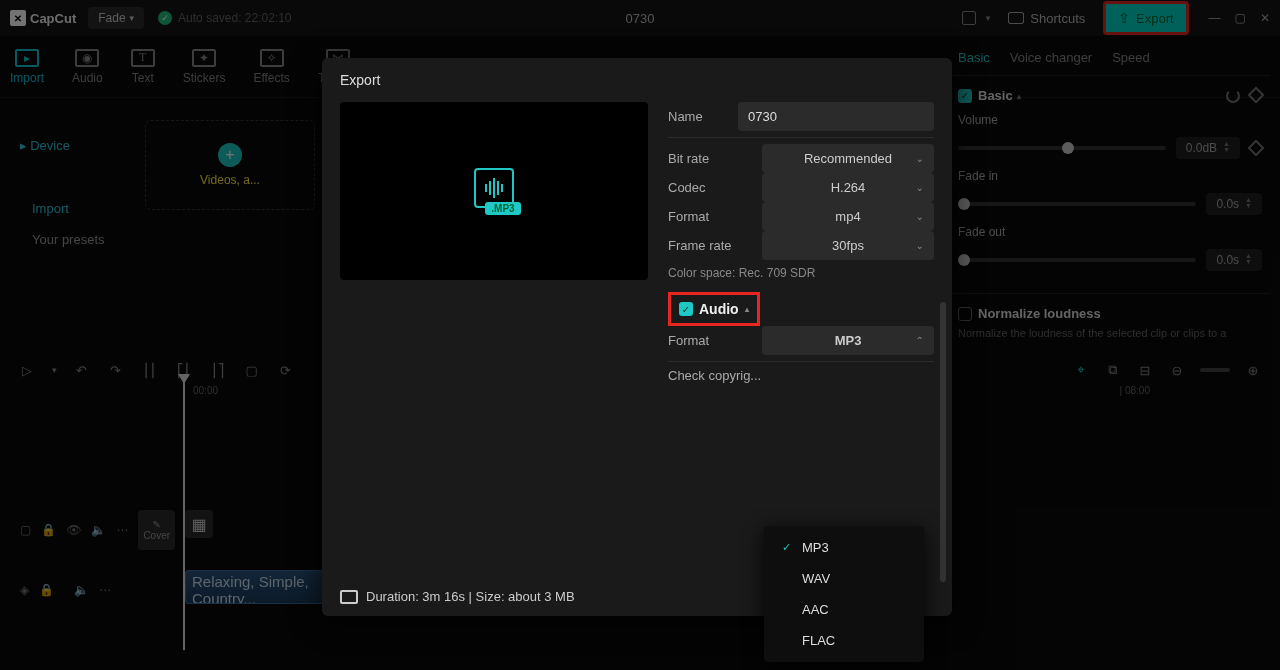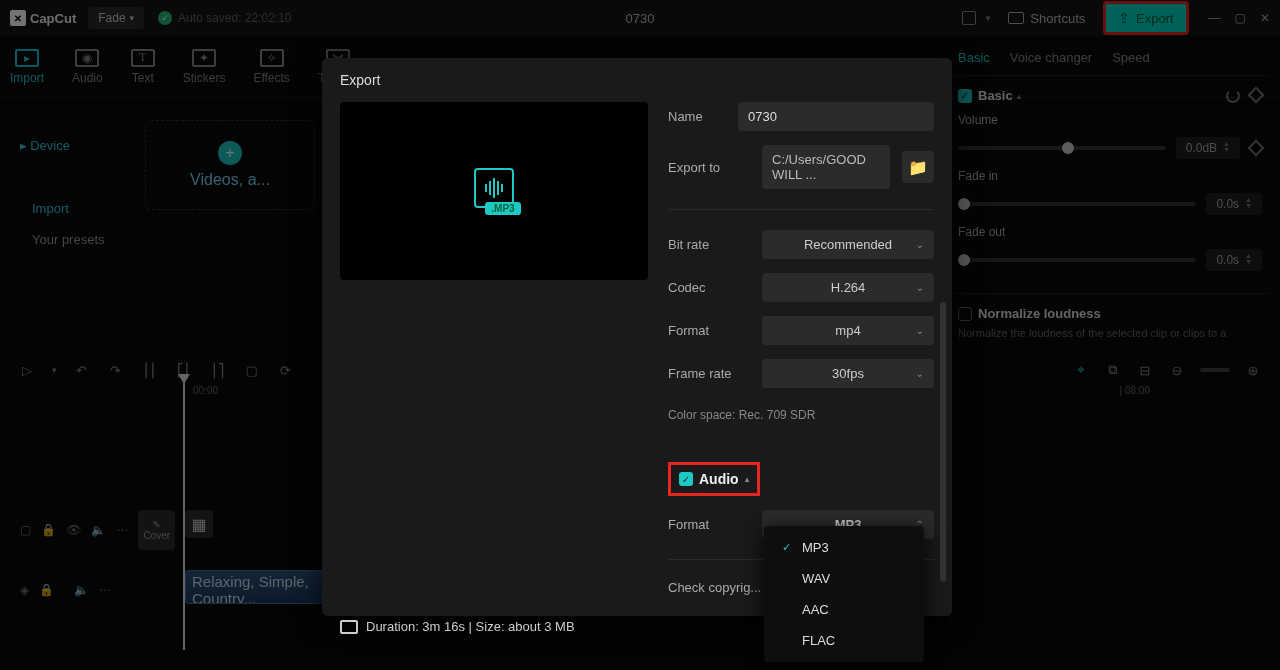--- a/index.html
+++ b/index.html
@@ -69,21 +69,21 @@
 
 .modal{ position:absolute; left:322px; top:58px; width:630px; height:558px; background:#1a1a1a; border-radius:6px; box-shadow:0 4px 30px rgba(0,0,0,.8); display:flex; flex-direction:column;}
 .modal-title{ padding:14px 18px; font-size:14px; color:#ddd;}
 .modal-body{ flex:1; display:flex; padding:0 18px 12px; gap:20px; position:relative;}
 .preview{ width:308px; height:178px; background:#000; border-radius:4px; display:flex; align-items:center; justify-content:center; }
 .mp3badge{ display:flex; flex-direction:column; align-items:center; }
 .mp3icon{ width:40px; height:40px; border:2px solid #1ec9c5; border-radius:4px; display:flex; align-items:center; justify-content:center; }
 .mp3bars{ display:flex; gap:2px; align-items:center; }
 .mp3bars i{ width:2px; background:#1ec9c5; display:block;}
 .mp3tag{ background:#1ec9c5; color:#063; font-size:10px; padding:1px 6px; border-radius:3px; margin-top:-6px; margin-left:18px; font-weight:bold;}
-.form{ flex:1; display:flex; flex-direction:column; gap:14px; overflow:auto;}
+.form{ flex:1; display:flex; flex-direction:column; gap:0; overflow:auto;}
 .frow{ display:flex; align-items:center; gap:12px;}
 .flabel{ width:82px; font-size:13px; color:#aaa;}
 .ftext{ flex:1; background:#2b2b2b; border:none; color:#ddd; font-size:13px; padding:7px 10px; border-radius:4px;}
 .fsel{ flex:1; background:#2b2b2b; color:#ccc; font-size:13px; padding:7px 2px; border-radius:4px; display:flex; align-items:center; justify-content:center; position:relative;}
 .fsel .caret{ position:absolute; right:10px; font-size:10px; color:#888;}
 .folder-btn{ width:32px; height:32px; background:#2b2b2b; border-radius:4px; display:flex; align-items:center; justify-content:center; color:#ccc;}
 .hr{ height:1px; background:#2b2b2b; margin:6px 0;}
 .colorspace{ font-size:12px; color:#888;}
 .audio-toggle{ display:inline-flex; align-items:center; padding:6px 8px; border:3px solid #e6261f;}
 .dropdown{ position:absolute; right:28px; top:424px; width:160px; background:#0e0e0e; border-radius:4px; box-shadow:0 4px 20px rgba(0,0,0,.9); padding:6px 0; z-index:5;}
@@ -161,21 +161,21 @@
 </div>
 
 <div class="left-panel">
   <div class="lp-item sel">▸ <span>Device</span></div>
   <div class="lp-item sel sub">Import</div>
   <div class="lp-item sub">Your presets</div>
 </div>
 
 <div class="drop-zone">
   <div class="plus-circle">+</div>
-  <span style="font-size:16px;color:#7dd3fc">Videos, a...</span>
+  <span style="font-size:12px;color:#fde047">Videos, a...</span>
 </div>
 
 <div class="insp">
   <div class="insp-tabs">
     <span class="active">Basic</span>
     <span>Voice changer</span>
     <span>Speed</span>
   </div>
   <div class="insp-sec">
     <div style="display:flex;justify-content:space-between;align-items:center">
@@ -314,25 +314,20 @@
           </div>
           <div class="mp3tag">.MP3</div>
         </div>
       </div>
     </div>
     <div class="form">
       <div class="frow">
         <div class="flabel">Name</div>
         <input class="ftext" value="0730" style="">
       </div>
-      <div class="frow">
-        <div class="flabel">Export to</div>
-        <div class="ftext" style="color:#bbb">C:/Users/GOOD WILL ...</div>
-        <div class="folder-btn">📁</div>
-      </div>
       <div class="hr"></div>
       <div class="frow">
         <div class="flabel">Bit rate</div>
         <div class="fsel">
             <span>Recommended</span>
             <span class="caret">⌄</span>
           </div>
       </div>
       <div class="frow">
         <div class="flabel">Codec</div>

